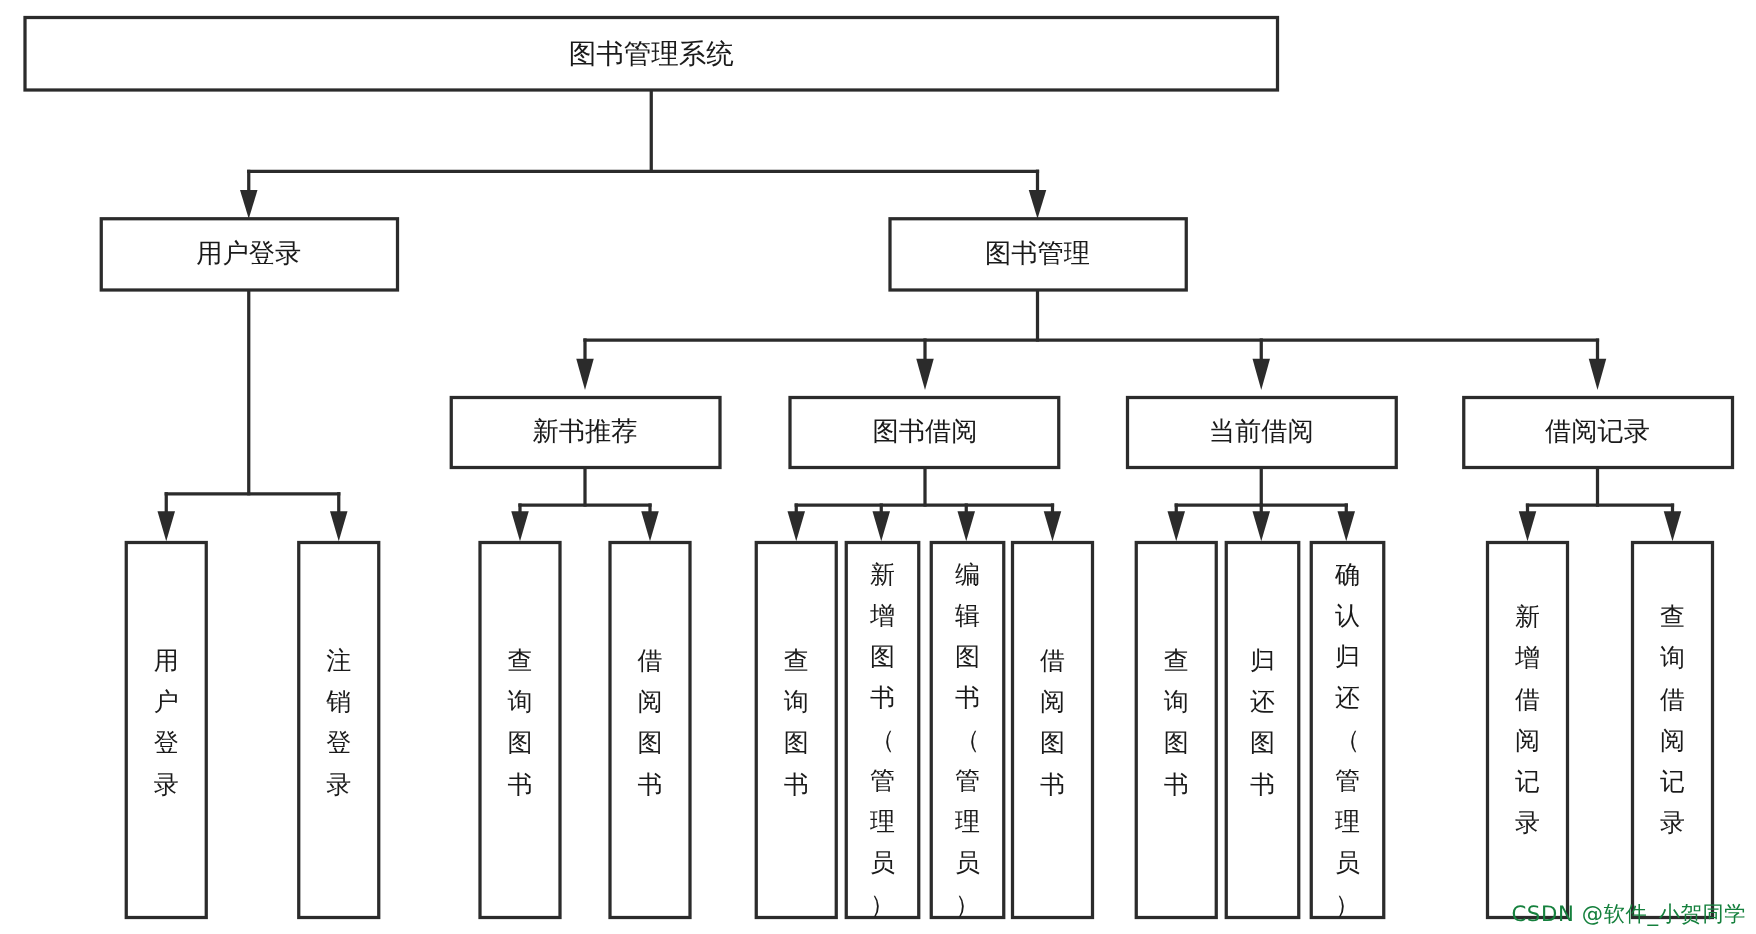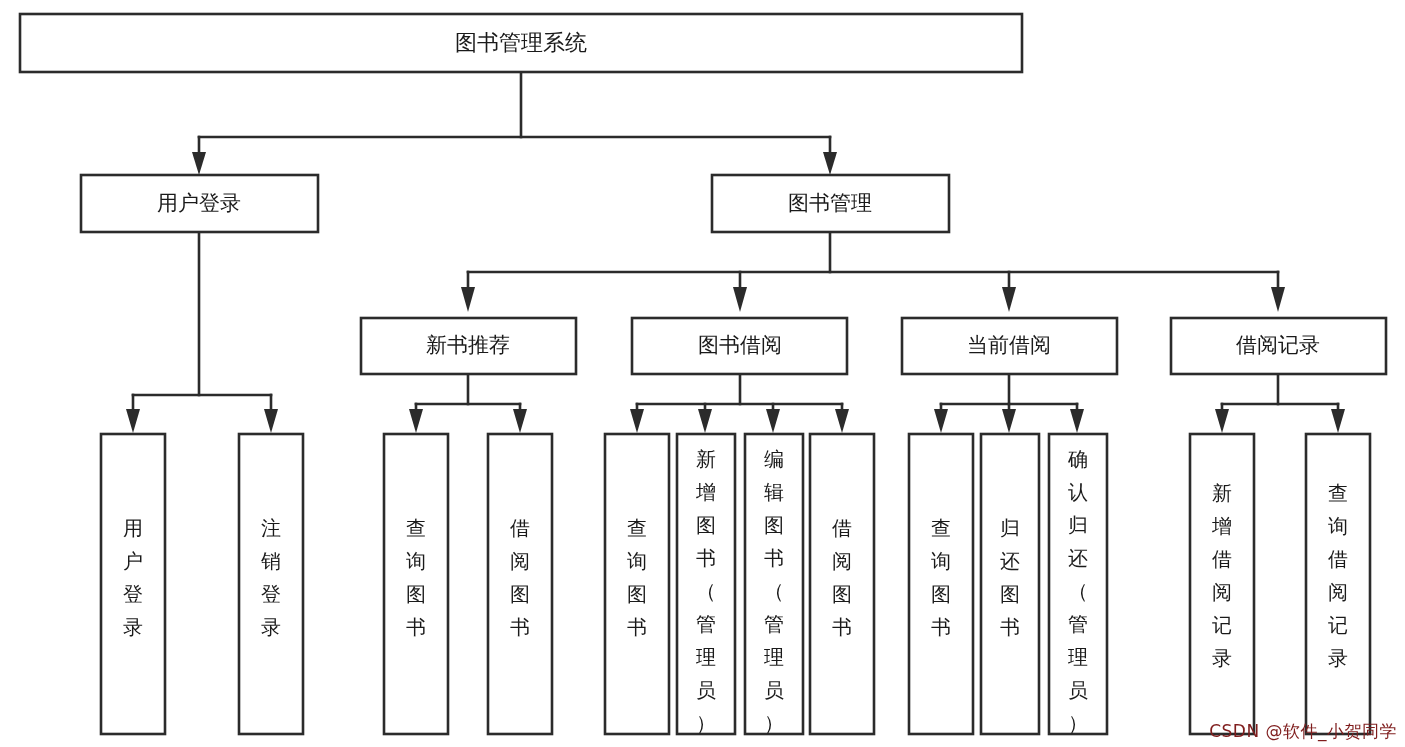--- a/index.html
+++ b/index.html
@@ -57,21 +57,21 @@
     font-family: "DejaVu Sans", "Liberation Sans", sans-serif;
     font-size: 20px;
     text-anchor: middle;
   }
   .watermark {
     position: absolute;
     right: 8px;
     bottom: 4px;
     font-family: "DejaVu Sans", "Liberation Sans", sans-serif;
     font-size: 17px;
-    color: #7f1d1d;
+    color: #15803d;
     white-space: nowrap;
     letter-spacing: 0.5px;
     user-select: none;
   }
 </style>
 </head>
 <body>
 
 <div id="diagram-root">
 

